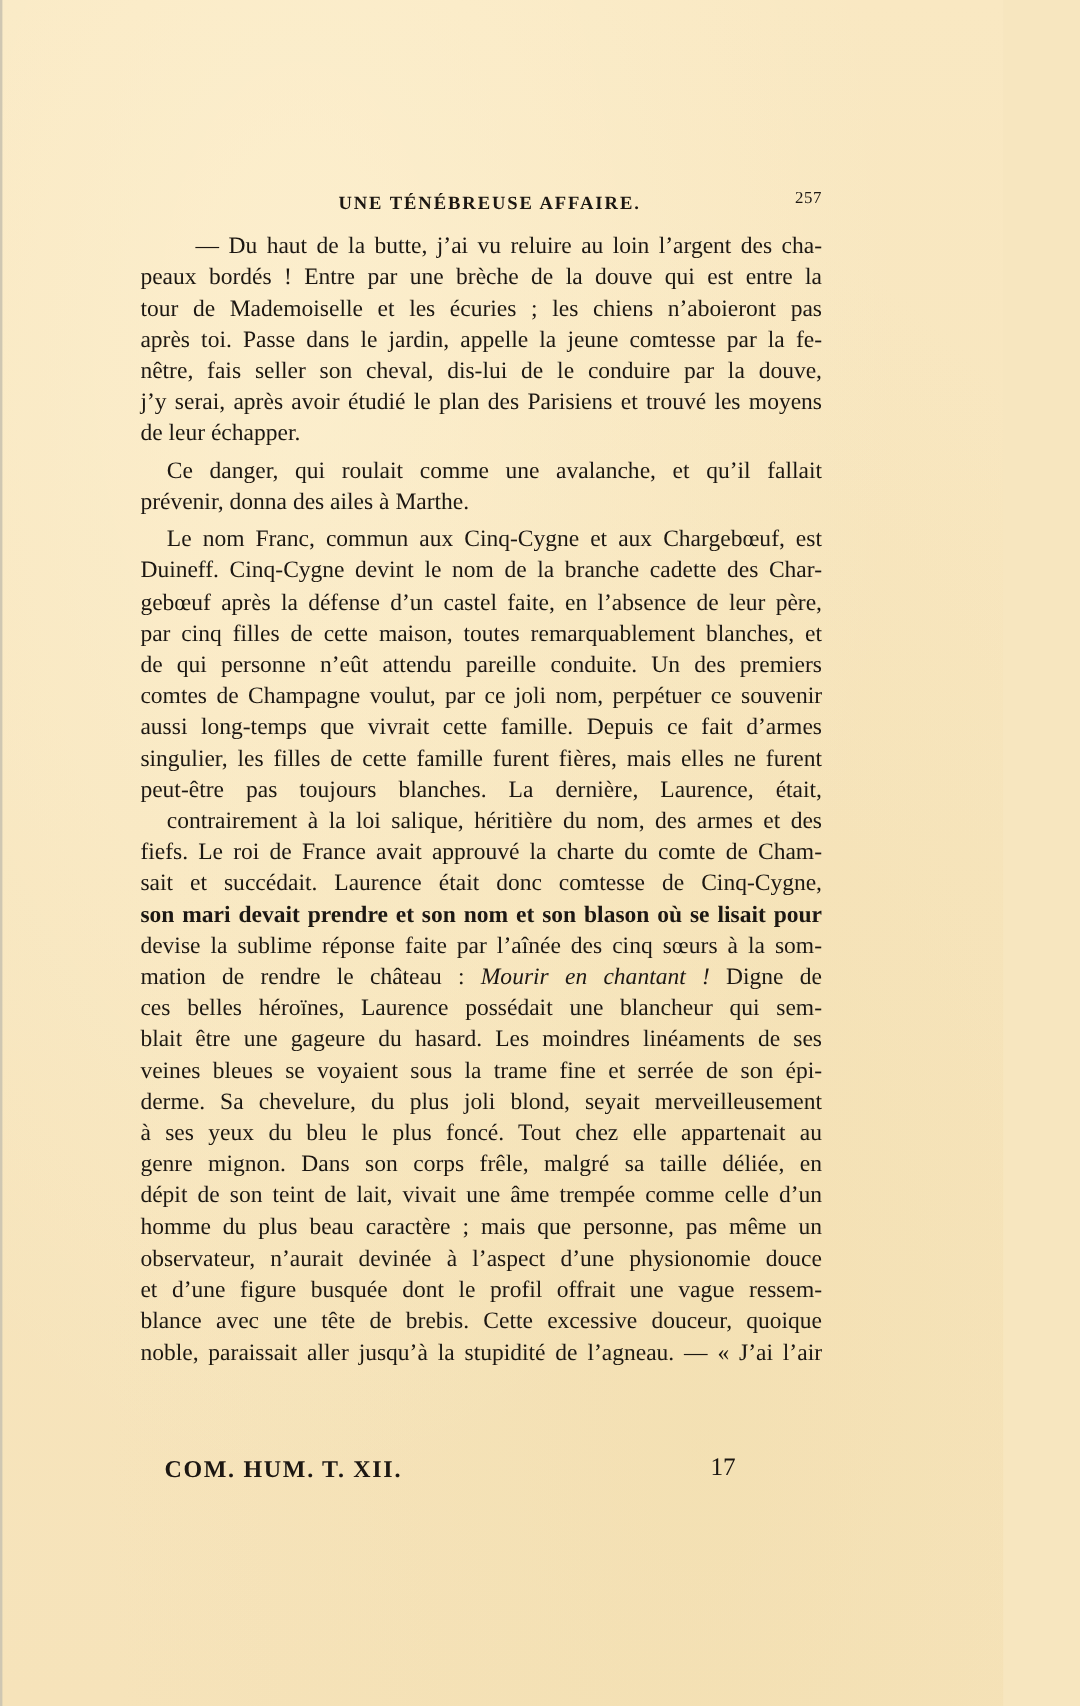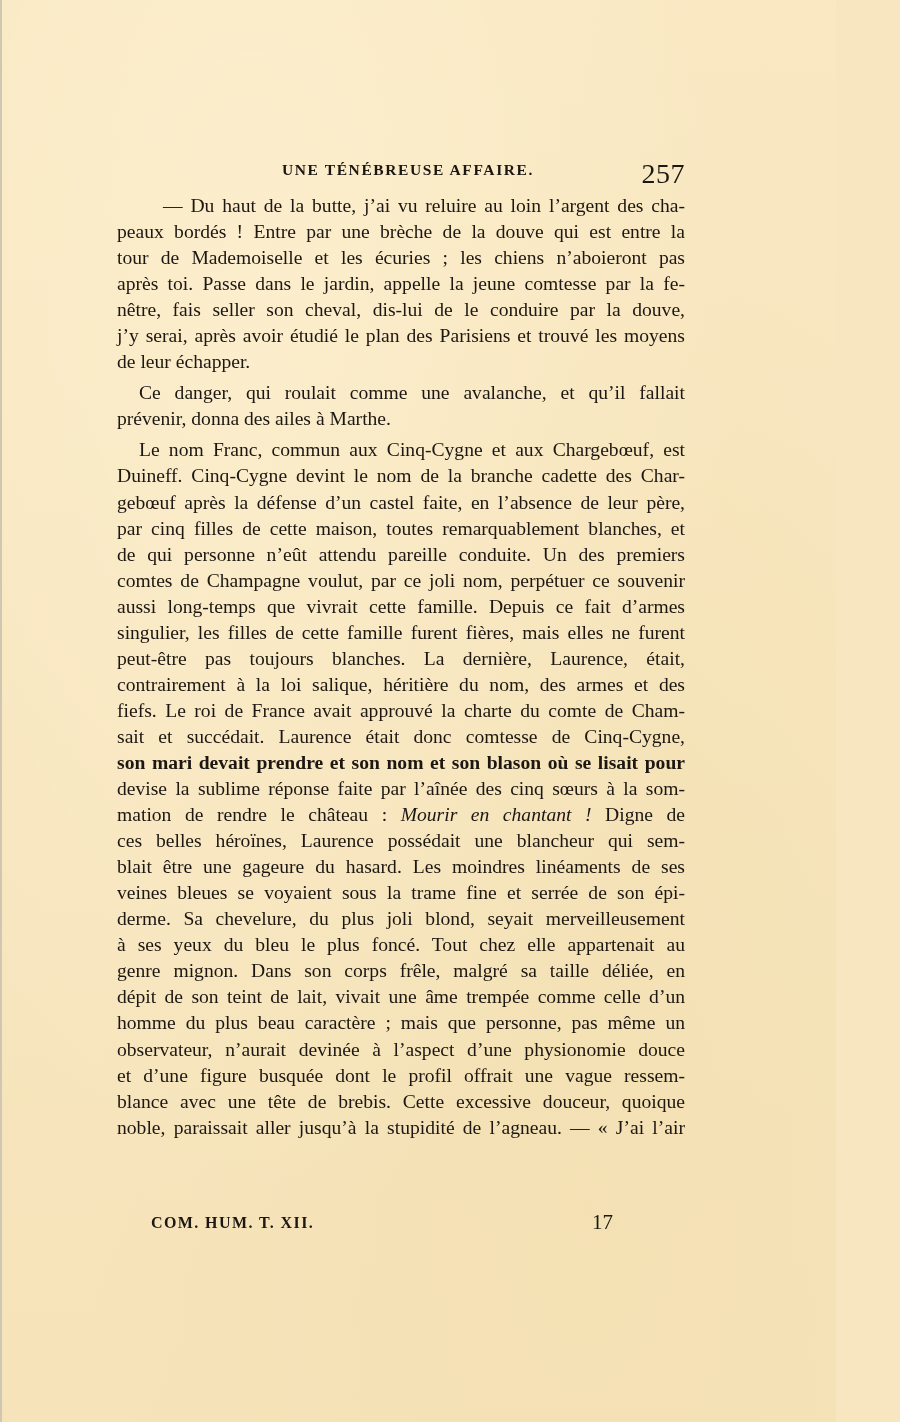--- a/index.html
+++ b/index.html
@@ -42,21 +42,21 @@
       top: 3px;
       font-size: 15.5px;
       font-weight: bold;
       letter-spacing: 1.6px;
       white-space: nowrap;
     }
     .page-number {
       position: absolute;
       right: 0;
       top: 0;
-      font-size: 28px;
+      font-size: 14px;
       letter-spacing: 0.5px;
     }
     .body-text {
       position: absolute;
       left: 117px;
       top: 188px;
       width: 568px;
     }
     .line {
       display: block;
@@ -83,23 +83,23 @@
     }
     .footer {
       position: absolute;
       left: 117px;
       width: 568px;
       top: 1210px;
       height: 30px;
     }
     .signature {
       position: absolute;
-      left: 34px;
+      left: 20px;
       top: 4px;
-      font-size: 16px;
+      font-size: 20px;
       font-weight: bold;
       letter-spacing: 1.4px;
       white-space: nowrap;
       text-align: right;
     }
     .signature-number {
       position: absolute;
       left: 475px;
       top: 0;
       font-size: 21px;
@@ -136,21 +136,21 @@
       <div>
         <span class="line indent"><span style="white-space: nowrap; word-spacing: 0px;">Le nom Franc, commun aux Cinq-Cygne et aux Chargebœuf, est</span></span>
         <span class="line"><span style="white-space: nowrap; word-spacing: 0px;">Duineff. Cinq-Cygne devint le nom de la branche cadette des Char-</span></span>
         <span class="line"><span style="white-space: nowrap; word-spacing: 0px;">gebœuf après la défense d’un castel faite, en l’absence de leur père,</span></span>
         <span class="line"><span style="white-space: nowrap; word-spacing: 0px;">par cinq filles de cette maison, toutes remarquablement blanches, et</span></span>
         <span class="line"><span style="white-space: nowrap; word-spacing: 0px; margin-top: 33px;">de qui personne n’eût attendu pareille conduite. Un des premiers</span></span>
         <span class="line"><span style="white-space: nowrap; word-spacing: 0px;">comtes de Champagne voulut, par ce joli nom, perpétuer ce souvenir</span></span>
         <span class="line"><span style="white-space: nowrap; word-spacing: 0px;">aussi long-temps que vivrait cette famille. Depuis ce fait d’armes</span></span>
         <span class="line"><span style="white-space: nowrap; word-spacing: 0px;">singulier, les filles de cette famille furent fières, mais elles ne furent</span></span>
         <span class="line"><span style="white-space: nowrap; word-spacing: 0px;">peut-être pas toujours blanches. La dernière, Laurence, était,</span></span>
-        <span class="line"><span style="white-space: nowrap; word-spacing: 0px;">contrairement à la loi salique, héritière du nom, des armes et des</span></span>
+        <span class="line"><span style="white-space: nowrap; word-spacing: 0px; margin-left: 22px;">contrairement à la loi salique, héritière du nom, des armes et des</span></span>
         <span class="line"><span style="white-space: nowrap; word-spacing: 0px;">fiefs. Le roi de France avait approuvé la charte du comte de Cham-</span></span>
         <span class="line"><span style="white-space: nowrap; word-spacing: 0px;">sait et succédait. Laurence était donc comtesse de Cinq-Cygne,</span></span>
         <span class="line"><span style="white-space: nowrap; word-spacing: 0px; font-weight: bold;">son mari devait prendre et son nom et son blason où se lisait pour</span></span>
         <span class="line"><span style="white-space: nowrap; word-spacing: 0px;">devise la sublime réponse faite par l’aînée des cinq sœurs à la som-</span></span>
         <span class="line"><span style="white-space: nowrap; word-spacing: 0.00142045px;"><span>mation de rendre le château : </span><span class="italic">Mourir en chantant !</span><span> Digne de</span></span></span>
         <span class="line"><span style="white-space: nowrap; word-spacing: 0px;">ces belles héroïnes, Laurence possédait une blancheur qui sem-</span></span>
         <span class="line"><span style="white-space: nowrap; word-spacing: 0px;">blait être une gageure du hasard. Les moindres linéaments de ses</span></span>
         <span class="line"><span style="white-space: nowrap; word-spacing: 0px;">veines bleues se voyaient sous la trame fine et serrée de son épi-</span></span>
         <span class="line"><span style="white-space: nowrap; word-spacing: 0px;">derme. Sa chevelure, du plus joli blond, seyait merveilleusement</span></span>
         <span class="line"><span style="white-space: nowrap; word-spacing: 0px;">à ses yeux du bleu le plus foncé. Tout chez elle appartenait au</span></span>

